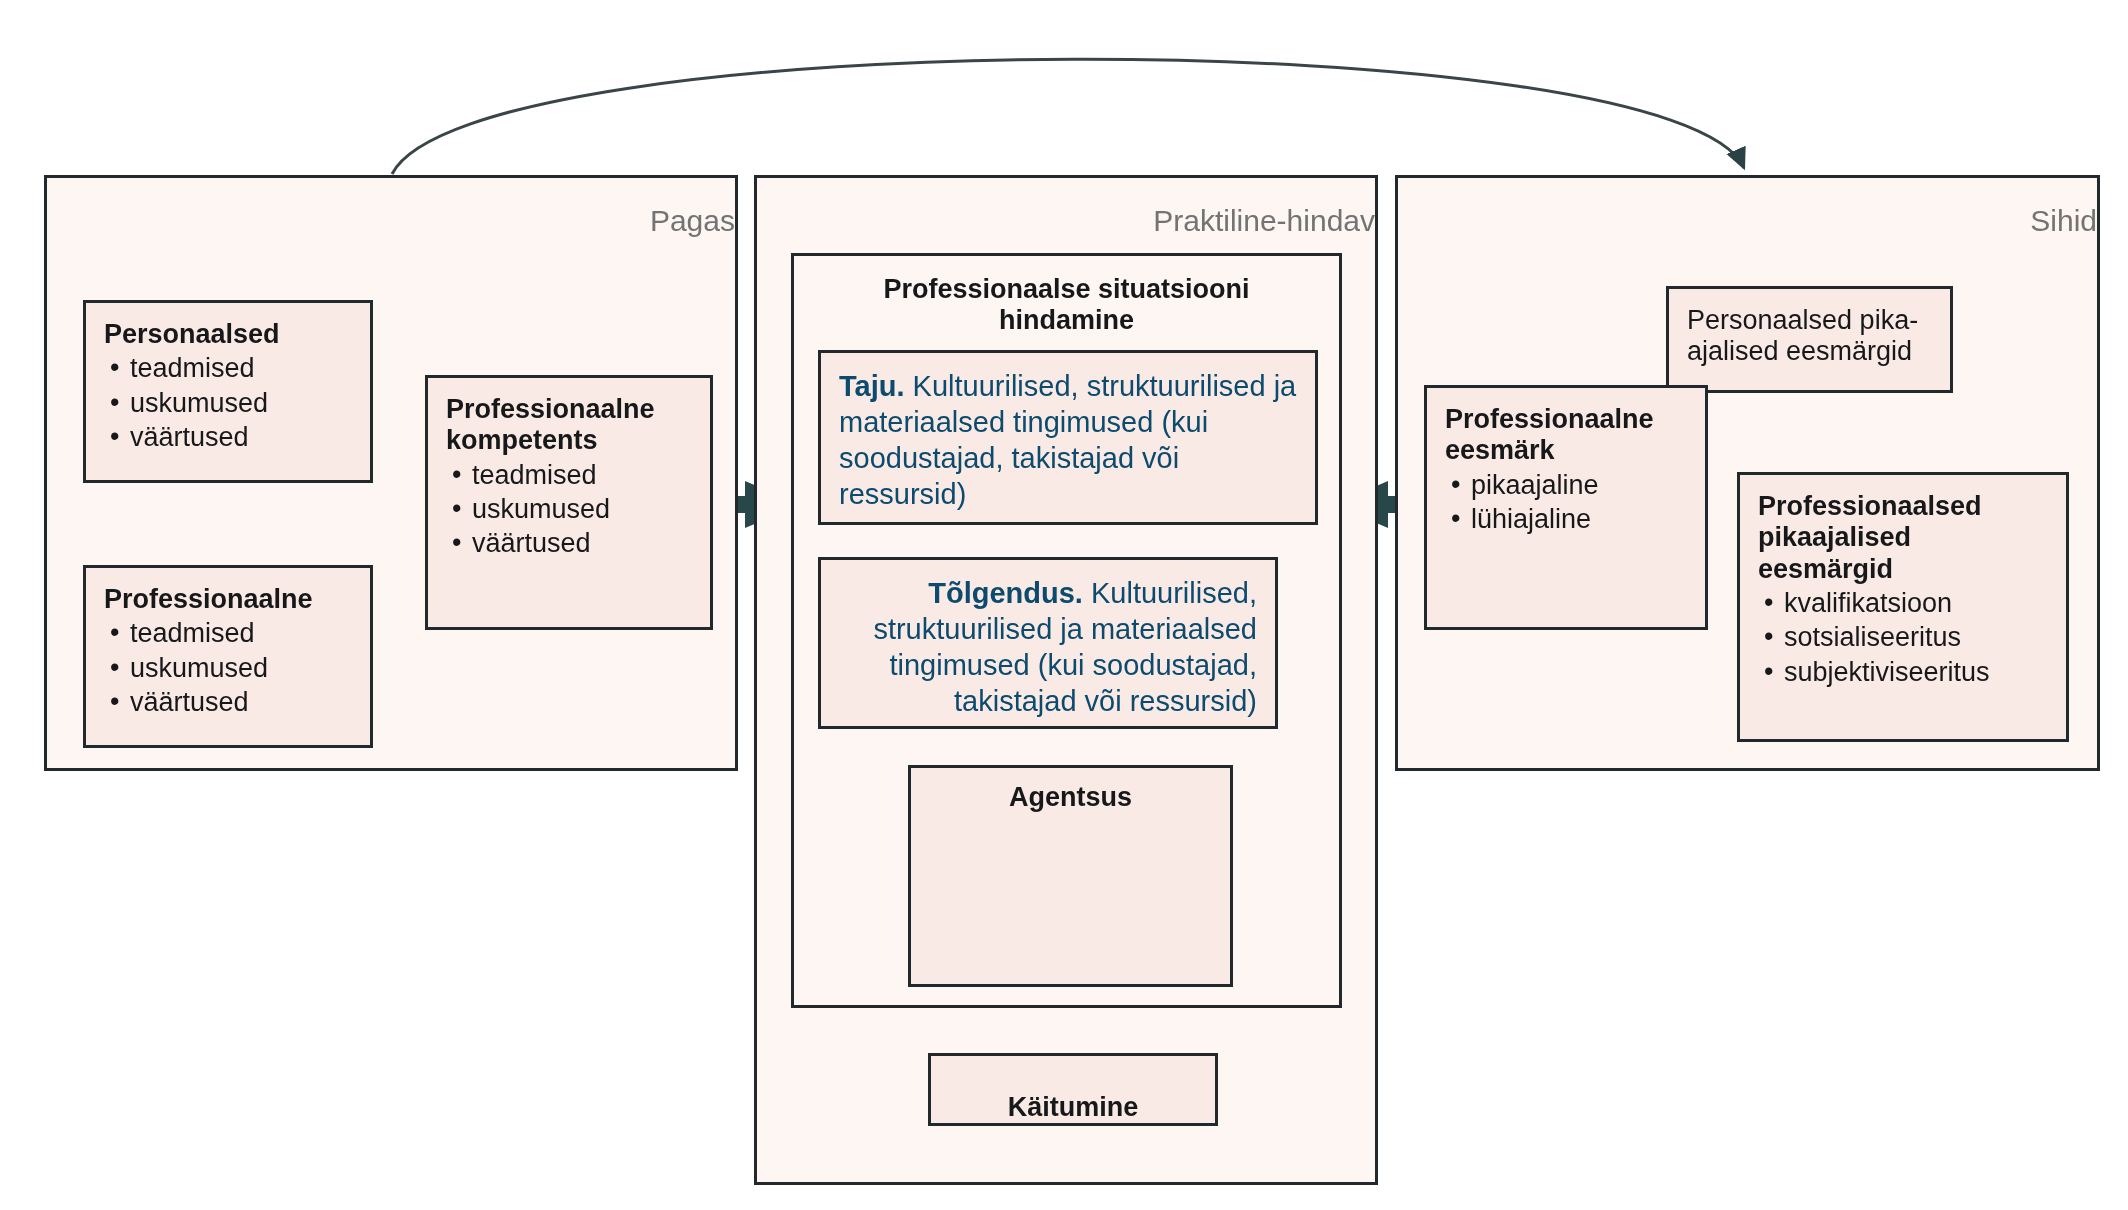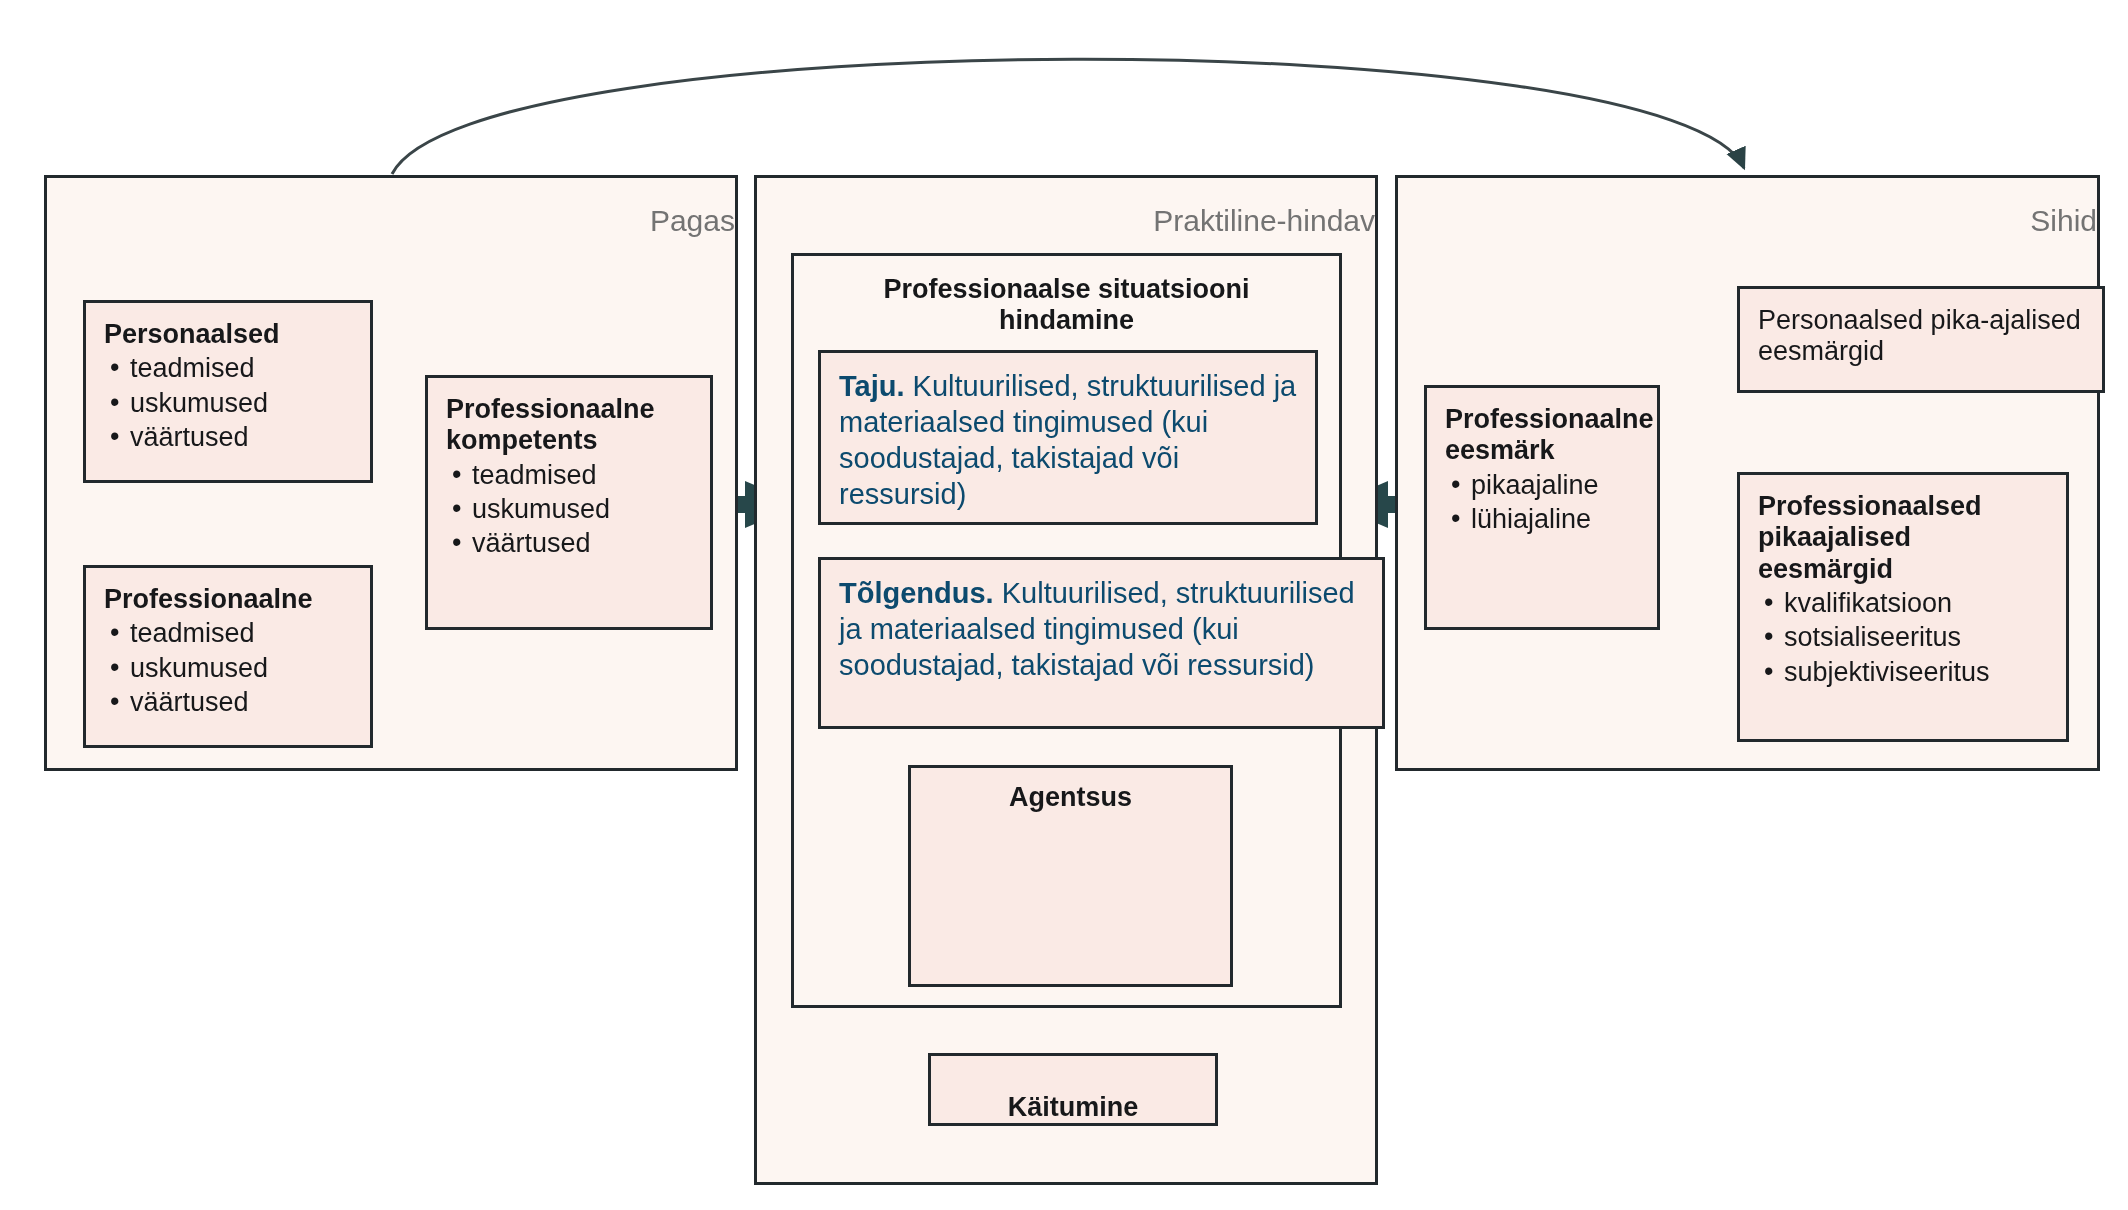--- a/index.html
+++ b/index.html
@@ -106,45 +106,45 @@
     <div class="box-title center" style="position:absolute;left:40px;right:40px;top:18px;">Professionaalse situatsiooni hindamine</div>
   </div>
 
   <div class="box pad" style="left:818px;top:350px;width:500px;height:175px;">
     <div class="para">
       <b>Taju.</b>
       <span>Kultuurilised, struktuurilised ja materiaalsed tingimused (kui soodustajad, takistajad või ressursid)</span>
     </div>
   </div>
 
-  <div class="box pad" style="left:818px;top:557px;width:567px;height:172px;">
+  <div class="box pad" style="left:818px;top:557px;width:460px;height:172px;text-align:right;">
     <div class="para">
       <b>Tõlgendus.</b>
       <span>Kultuurilised, struktuurilised ja materiaalsed tingimused (kui soodustajad, takistajad või ressursid)</span>
     </div>
   </div>
 
   <div class="box" style="left:908px;top:765px;width:325px;height:222px;">
     <div class="box-title center" style="margin-top:14px;">Agentsus</div>
   </div>
 
 
   <div class="box" style="left:928px;top:1053px;width:290px;height:73px;display:flex;align-items:flex-end;justify-content:center;">
     <div class="box-title">Käitumine</div>
   </div>
 
   <div class="panel" style="left:1395px;top:175px;width:705px;height:596px;">
     <div class="panel-title" style="top:26px;">Sihid</div>
   </div>
 
-  <div class="box pad" style="left:1737px;top:286px;width:368px;height:107px;">
+  <div class="box pad" style="left:1666px;top:286px;width:287px;height:107px;">
     <div class="box-title" style="font-weight:normal;">Personaalsed pika-ajalised eesmärgid</div>
   </div>
 
-  <div class="box pad" style="left:1424px;top:385px;width:236px;height:245px;">
+  <div class="box pad" style="left:1424px;top:385px;width:284px;height:245px;">
     <div class="box-title">Professionaalne eesmärk</div>
     <ul class="ul">
       <li>pikaajaline</li>
       <li>lühiajaline</li>
     </ul>
   </div>
 
   <div class="box pad" style="left:1737px;top:472px;width:332px;height:270px;">
     <div class="box-title">Professionaalsed pikaajalised eesmärgid</div>
     <ul class="ul">

